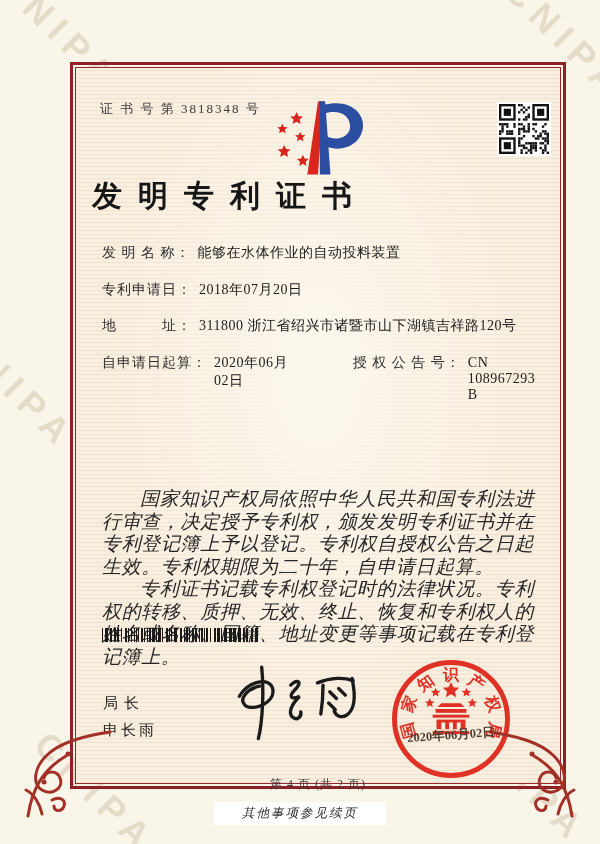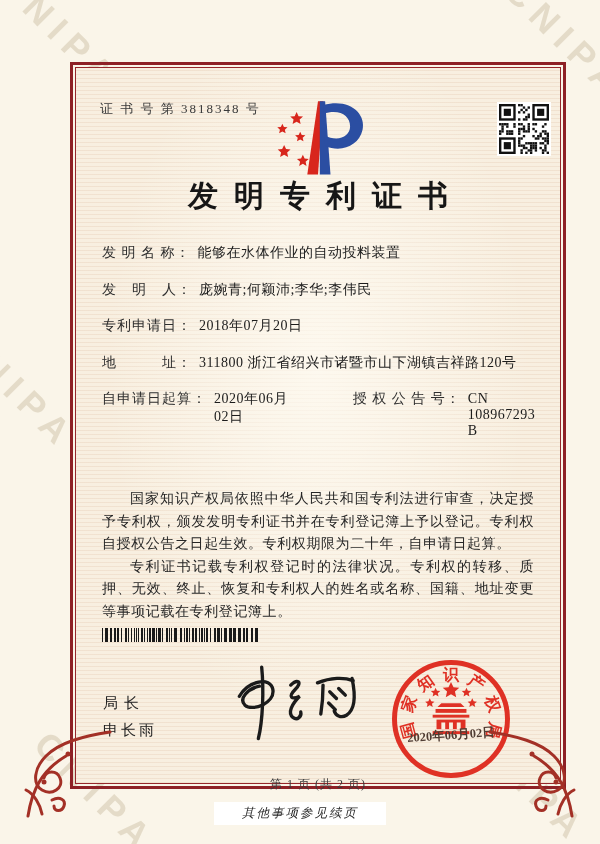--- a/index.html
+++ b/index.html
@@ -19,31 +19,31 @@
           radial-gradient(ellipse at 50% 42%, rgba(255,252,244,0.75), rgba(255,252,244,0) 62%),
           repeating-linear-gradient(0deg, rgba(216,178,150,0.22) 0px, rgba(216,178,150,0.22) 1px, rgba(0,0,0,0) 1px, rgba(0,0,0,0) 4px),
           #f8efe0;}
 
   .cert-no{position:absolute;left:24px;top:32px;font-size:13px;letter-spacing:2px;color:#3a3a3a;}
 
   .logo{position:absolute;left:50%;top:28px;transform:translateX(-50%);width:108px;height:82px;}
 
   .qr{position:absolute;left:421px;top:34px;width:50px;height:50px;background:#fff;padding:2px;}
 
-  .title{position:absolute;left:0;top:108px;width:100%;text-align:center;
+  .title{position:absolute;left:0;top:108px;width:100%;text-align:left;
          font-size:30px;font-weight:600;color:#161616;letter-spacing:16px;text-indent:16px;}
 
   .fields{position:absolute;left:26px;top:176px;right:22px;}
   .frow{display:flex;align-items:baseline;height:36.5px;font-size:14px;color:#242424;}
   .flabel{white-space:pre;letter-spacing:1px;color:#2e2e2e;flex:0 0 auto;}
   .fvalue{margin-left:7px;letter-spacing:0.5px;color:#1c1c1c;}
   .fpair2{margin-left:52px;display:flex;align-items:baseline;}
 
-  .legal{position:absolute;left:26px;top:420px;right:26px;font-size:14px;line-height:22.5px;
-         color:#262626;letter-spacing:0.6px;text-align:justify;}
+  .legal{position:absolute;left:26px;top:420px;right:26px;font-size:19px;line-height:22.5px;
+         color:#262626;font-style:italic;letter-spacing:0.6px;text-align:justify;}
   .legal p{margin:0;text-indent:2em;}
 
   .barcode{position:absolute;left:26px;top:560px;width:158px;height:14px;}
 
   .officer-title{position:absolute;left:27px;top:626px;font-size:15px;letter-spacing:6px;color:#222;}
   .officer-name{position:absolute;left:27px;top:653px;font-size:15px;letter-spacing:3px;color:#222;}
 
   .signature{position:absolute;left:150px;top:588px;width:145px;height:95px;}
 
   
@@ -221,24 +221,20 @@
         </svg>
 
       <div class="title">发明专利证书</div>
 
       <div class="fields">
         <div class="frow">
           <span class="flabel">发 明 名 称：</span>
           <span class="fvalue">能够在水体作业的自动投料装置</span>
         </div>
         <div class="frow">
-          <span class="flabel">发　明　人：</span>
-          <span class="fvalue">庞婉青;何颖沛;李华;李伟民</span>
-        </div>
-        <div class="frow">
           <span class="flabel">专利申请日：</span>
           <span class="fvalue">2018年07月20日</span>
         </div>
         <div class="frow">
           <span class="flabel">地　　　址：</span>
           <span class="fvalue">311800 浙江省绍兴市诸暨市山下湖镇吉祥路120号</span>
         </div>
         <div class="frow">
           <span class="flabel">自申请日起算：</span>
           <span class="fvalue">2020年06月02日</span>
@@ -344,21 +340,21 @@
           </g>
           <g fill="#f8efe0">
             <rect x="22" y="44" width="4" height="7"></rect>
             <rect x="30" y="44" width="4" height="7"></rect>
             <rect x="38" y="44" width="4" height="7"></rect>
           </g>
         </svg>
         <div class="seal-date">2020年06月02日</div>
       </div>
 
-      <div class="page-no">第 1 页 (共 2 页)</div>
+      <div class="page-no">第 4 页 (共 2 页)</div>
     </div>
   </div>
 
   <svg class="ornament orn-bl" viewBox="0 0 92 92" fill="none" stroke="#a33026" stroke-width="3" stroke-linecap="round">
     <path d="M90,6 C64,10 40,16 26,30 C14,42 12,58 22,64 C32,70 44,62 40,52 C37,44 26,44 24,52"></path>
     <path d="M8,90 C12,64 22,44 46,30"></path>
     <path d="M6,64 C14,68 20,78 22,88"></path>
     <path d="M32,74 C40,70 46,74 44,80 C42,86 34,86 34,80"></path>
     <circle cx="24" cy="56" r="2.5" fill="#a33026" stroke="none"></circle>
     <circle cx="48" cy="28" r="2.5" fill="#a33026" stroke="none"></circle>

